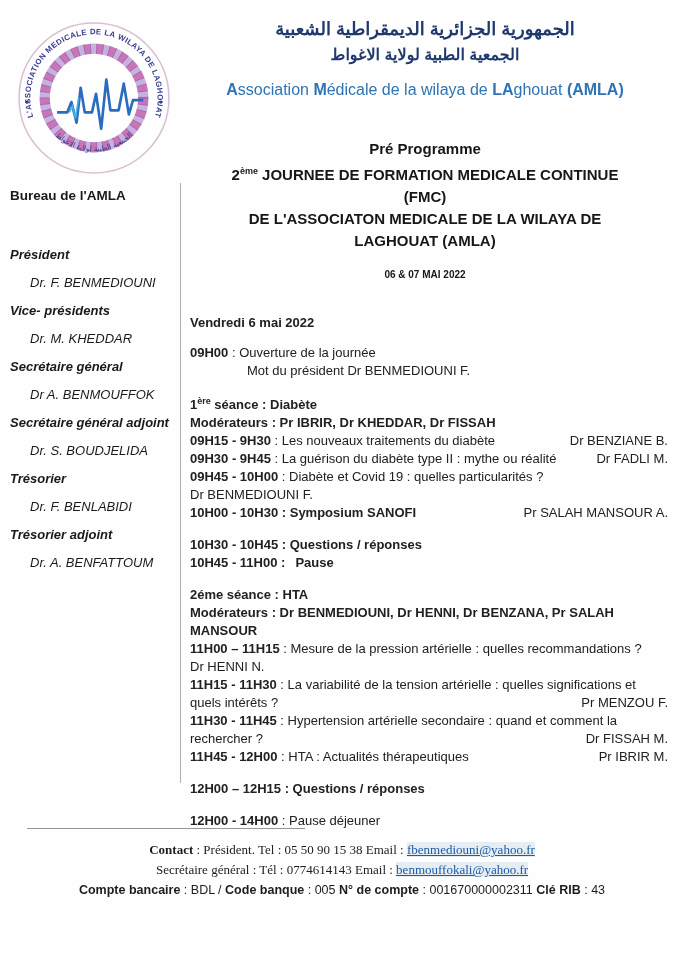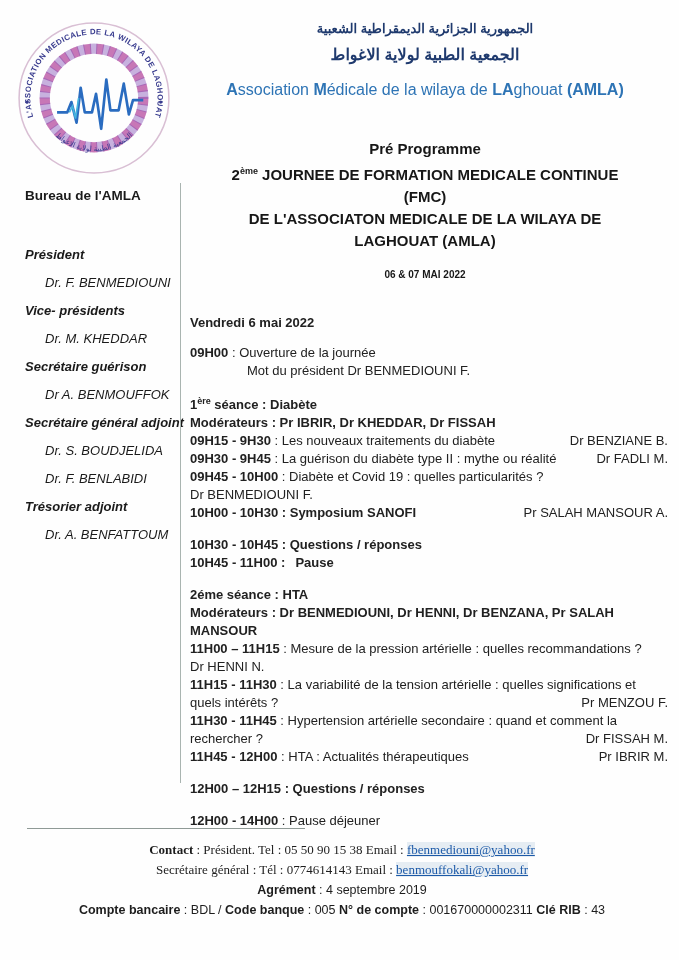--- a/index.html
+++ b/index.html
@@ -4,31 +4,31 @@
 <style>
   html,body{margin:0;padding:0;background:#e9e9e9;}
   .page{
     position:relative;width:679px;height:960px;margin:0 auto;
     background:#fefefe;overflow:hidden;
     font-family:"Liberation Sans",sans-serif;color:#1a1a1a;
   }
   
   .logo{position:absolute;left:16px;top:20px;width:156px;height:156px;}
   .header-text{position:absolute;left:185px;top:16px;width:480px;text-align:center;}
-  .arabic1{font-size:13px;font-weight:bold;color:#1f3a6e;line-height:26px;}
+  .arabic1{font-size:18px;font-weight:bold;color:#1f3a6e;line-height:26px;}
   .arabic2{font-size:16px;font-weight:bold;color:#1f3a6e;line-height:25px;}
   .assoc{font-size:16px;color:#2e74b5;line-height:26px;margin-top:10px;}
   .assoc b{font-weight:bold;}
   
   .title-block{position:absolute;left:185px;top:138px;width:480px;text-align:center;
     font-weight:bold;font-size:15px;line-height:22px;color:#171717;}
   .title-block sup{font-size:9px;}
   .event-date{margin-top:12px;font-size:10px;}
   
-  .sidebar{position:absolute;left:25px;top:188px;width:160px;font-size:13px;}
+  .sidebar{position:absolute;left:10px;top:188px;width:160px;font-size:13px;}
   .sidebar .bureau{font-weight:bold;font-size:13.5px;margin-bottom:38px;white-space:nowrap;}
   .sidebar .role{font-weight:bold;font-style:italic;line-height:28px;white-space:nowrap;}
   .sidebar .name{font-style:italic;line-height:28px;white-space:nowrap;margin-left:20px;}
   
   .vline{position:absolute;left:180px;top:183px;width:1px;height:600px;background:#a9b4b0;}
   .foot-rule{position:absolute;left:27px;top:828px;width:278px;height:0;border-top:1px solid #8f9a96;}
   
   .program{position:absolute;left:190px;top:314px;width:478px;font-size:13px;line-height:18px;color:#212121;}
   .program b{font-weight:bold;}
   .bold{font-weight:bold;}
@@ -90,24 +90,25 @@
     <div>LAGHOUAT (AMLA)</div>
     <div class="event-date">06 &amp; 07 MAI 2022</div>
   </div>
 
   <div class="sidebar">
     <div class="bureau">Bureau de l'AMLA</div>
     <div class="role">Président</div>
     <div class="name">Dr. F. BENMEDIOUNI</div>
     <div class="role">Vice- présidents</div>
     <div class="name">Dr. M. KHEDDAR</div>
-    <div class="role">Secrétaire guérison</div>
+    <div class="role">Secrétaire général</div>
     <div class="name">Dr A. BENMOUFFOK</div>
     <div class="role">Secrétaire général adjoint</div>
     <div class="name">Dr. S. BOUDJELIDA</div>
+    <div class="role">Trésorier</div>
     <div class="name">Dr. F. BENLABIDI</div>
     <div class="role">Trésorier adjoint</div>
     <div class="name">Dr. A. BENFATTOUM</div>
   </div>
 
   <div class="vline"></div>
 
   <div class="program">
     <div class="bold">Vendredi 6 mai 2022</div>
     <div class="gap"></div>
@@ -159,17 +160,16 @@
     <div class="gap-lg"></div>
 
     <div><b>12H00 - 14H00</b><span> : </span><span>Pause déjeuner</span></div>
   </div>
 
   <div class="foot-rule"></div>
 
   <div class="footer">
     <div class="f-serif"><b>Contact</b><span> : Président. Tel : 05 50 90 15 38 Email : </span><span class="email-link">fbenmediouni@yahoo.fr</span></div>
     <div class="f-serif"><span>Secrétaire général : Tél : 0774614143 Email : </span><span class="email-link">benmouffokali@yahoo.fr</span></div>
-    <div><b>Agrément</b><span> : 4 septembre 2019</span></div>
     <div><b>Compte bancaire</b><span> : BDL / </span><b>Code banque</b><span> : 005 </span><b>N° de compte</b><span> : 001670000002311 </span><b>Clé RIB</b><span> : 43</span></div>
   </div>
 
 </div>
 
 </body></html>

